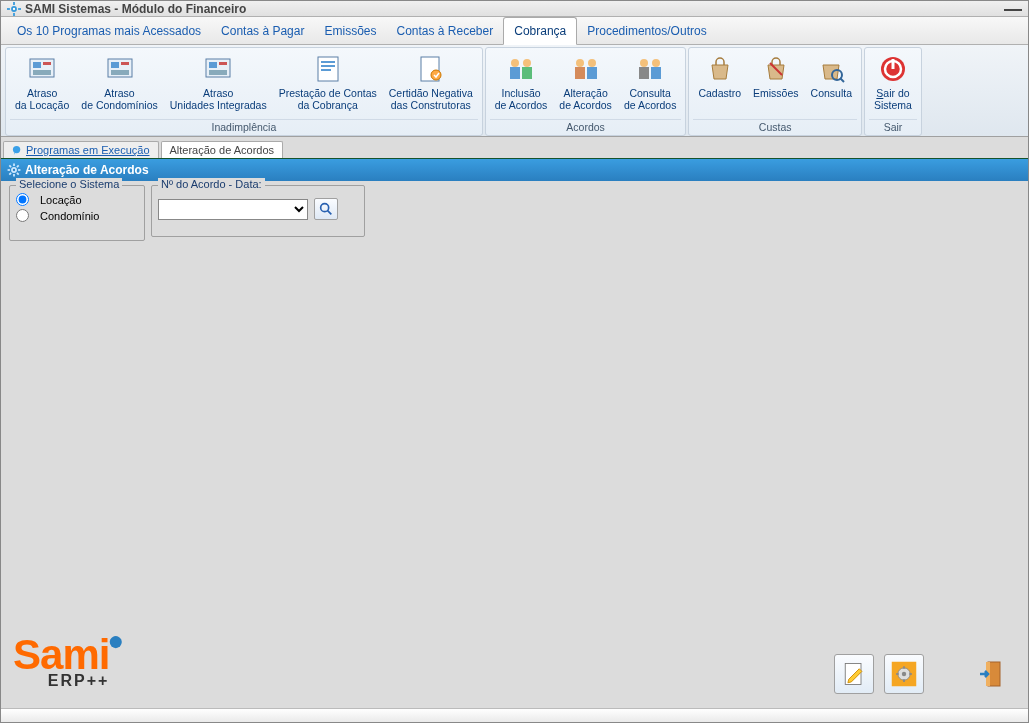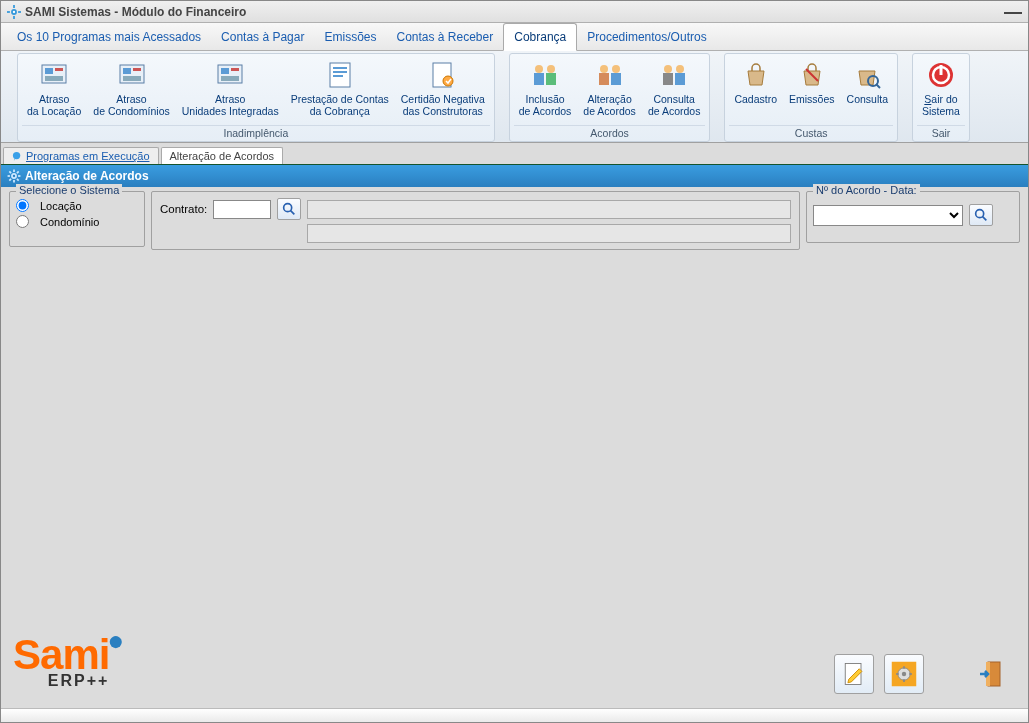--- a/index.html
+++ b/index.html
@@ -1,32 +1,32 @@
 <!DOCTYPE html>
 <html><head>
 <meta charset="utf-8">
 <style>
   * { box-sizing: border-box; font-family: "Segoe UI", Tahoma, Arial, sans-serif; }
   body { margin:0; padding:0; background:#fff; }
   .window { width:1029px; height:723px; background:#dcdcdc; display:flex; flex-direction:column; border:1px solid #888; }
 
   
-  .title-bar { height:22px; background:linear-gradient(#f0f0f0,#e0e0e0); display:flex; align-items:center; padding:0 6px; border-bottom:1px solid #b0b0b0; }
+  .title-bar { height:16px; background:linear-gradient(#f0f0f0,#e0e0e0); display:flex; align-items:center; padding:0 6px; border-bottom:1px solid #b0b0b0; }
   .title-bar .gear { width:14px; height:14px; margin-right:4px; }
   .title-text { font-size:12px; font-weight:bold; color:#444; flex:1; overflow:hidden; white-space:nowrap; }
   .min-btn { width:18px; height:4px; border-bottom:2px solid #444; }
 
   
   .menu-bar { height:28px; background:linear-gradient(#f8f8f8,#e8e8e8); display:flex; align-items:stretch; border-bottom:1px solid #b0b0b0; padding:0 6px; }
   .menu-item { color:#1a5db0; font-size:12px; display:flex; align-items:center; padding:0 10px; cursor:default; }
   .menu-item.active { background:#fff; border:1px solid #aaa; border-bottom:1px solid #fff; border-radius:3px 3px 0 0; margin-bottom:-1px; color:#0a3d7a; }
 
   
   .ribbon { height:92px; background:linear-gradient(#f0f4f8,#dfe7ef); border-bottom:1px solid #a0a0a0; display:flex; padding:2px 4px 0 4px; gap:2px; }
-  .ribbon-group { display:flex; flex-direction:column; border:1px solid #c7d2de; border-radius:3px; background:linear-gradient(#f4f8fc,#e6eef6); padding:2px 4px 0 4px;margin-left:12px; }
+  .ribbon-group { display:flex; flex-direction:column; border:1px solid #c7d2de; border-radius:3px; background:linear-gradient(#f4f8fc,#e6eef6); padding:2px 4px 0 4px; }
   .ribbon-group-items { display:flex; flex:1; align-items:flex-start; justify-content:center; gap:2px; }
   .ribbon-group-label { font-size:10.5px; color:#44586d; text-align:center; height:16px; line-height:14px; border-top:1px solid #d0dae6; }
   .ribbon-btn { display:flex; flex-direction:column; align-items:center; padding:2px 4px; min-width:56px; cursor:default; border:1px solid transparent; border-radius:3px; }
   .ribbon-icon { width:32px; height:32px; margin-bottom:2px; }
   .ribbon-text { font-size:10.5px; color:#0a3d7a; text-align:center; line-height:12px; white-space:pre-line; }
 
   
   .tab-strip { height:22px; background:#dcdcdc; display:flex; align-items:flex-end; padding:0 2px; border-bottom:1px solid #14532d; }
   .doc-tab { font-size:11px; background:#eee; border:1px solid #aaa; border-bottom:none; padding:2px 8px; margin-right:2px; display:flex; align-items:center; gap:3px; border-radius:2px 2px 0 0; color:#444; }
   .doc-tab.active { background:#fff; }
@@ -262,39 +262,20 @@
       <label class="radio-row">
         <input type="radio" name="sys" checked="" style="">
         <span>Locação</span>
       </label>
       <label class="radio-row">
         <input type="radio" name="sys" style="">
         <span>Condomínio</span>
       </label>
     </div>
 
-    <div class="contract-group" style="flex:1;">
-      <div class="row">
-        <span>Contrato:</span>
-        <input class="text-input" style="width: 58px;" value="">
-        <div class="icon-btn">
-          <svg width="16" height="16" viewBox="0 0 24 24">
-              <circle cx="10" cy="10" r="6" fill="none" stroke="#2860b0" stroke-width="2.5"></circle>
-              <line x1="14" y1="14" x2="20" y2="20" stroke="#2860b0" stroke-width="2.5"></line>
-            </svg>
-        </div>
-        <div class="readonly" style="flex:1"></div>
-      </div>
-      <div class="row">
-        <span style="visibility:hidden">Contrato:</span>
-        <span style="visibility:hidden;width:58px;display:inline-block"></span>
-        <span style="visibility:hidden;width:24px;display:inline-block"></span>
-        <div class="readonly" style="flex:1"></div>
-      </div>
-    </div>
 
     <div class="acordo-group" style="width:214px; height:52px;">
       <span class="legend">Nº do Acordo - Data:</span>
       <div class="row" style="margin-top:8px;">
         <select class="combo">
           <option></option>
         </select>
         <div class="icon-btn">
           <svg width="16" height="16" viewBox="0 0 24 24">
               <circle cx="10" cy="10" r="6" fill="none" stroke="#2860b0" stroke-width="2.5"></circle>

